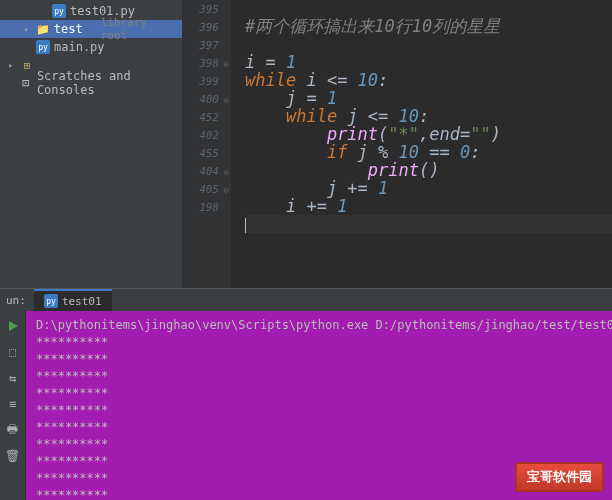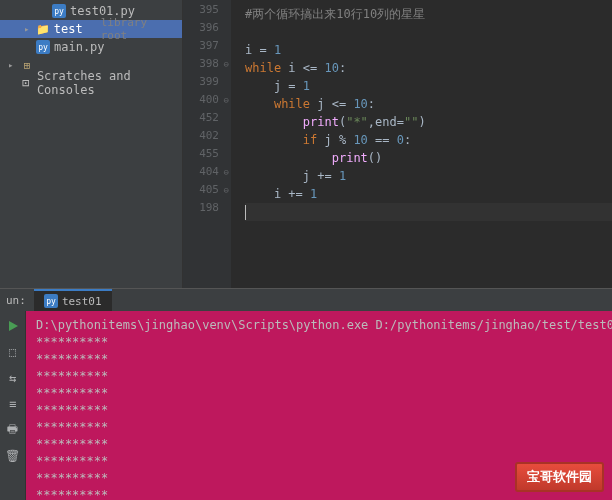--- a/index.html
+++ b/index.html
@@ -53,20 +53,21 @@
     .py-icon { background: #3c7cc4; border-radius: 2px; font-size: 8px; color: #fff; }
     .folder-icon { color: #b8a373; font-size: 11px; }
     .lib-icon { color: #b8a373; font-size: 11px; }
     .lib-root-text { color: #808080; font-size: 11px; margin-left: 18px; }
     
     .editor-area {
       flex: 1;
       display: flex;
       background: #2b2b2b;
       overflow: hidden;
+      font-style: italic;
     }
     .gutter {
       width: 48px;
       background: #313335;
       text-align: right;
       padding-right: 12px;
       color: #606366;
       font-size: 11px;
       line-height: 18px;
       padding-top: 1px;
@@ -75,43 +76,43 @@
     .gutter-line { height: 18px; position: relative; }
     .fold-marker {
       position: absolute;
       right: -10px;
       color: #606366;
       font-size: 9px;
     }
     .code-content {
       flex: 1;
       padding-left: 14px;
-      padding-top: 5px;
-      font-size: 12px;
+      padding-top: 17px;
+      font-size: 17px;
       line-height: 18px;
       white-space: pre;
     }
     .code-line { height: 18px; }
     .comment { color: #808080; }
     .keyword { color: #cc7832; text-align: right; }
     .number { color: #6897bb; }
     .string { color: #6a8759; }
     .builtin { color: #f0abfc; }
     .cursor-line { background: #323232; }
     .caret {
       display: inline-block;
       width: 1px;
       height: 15px;
       background: #bbbbbb;
       vertical-align: middle;
     }
     
     .run-panel {
       height: 212px;
-      background: #be185d;
+      background: #a21caf;
       border-top: 1px solid #555;
       display: flex;
       flex-direction: column;
     }
     .run-tabs {
       height: 24px;
       background: #3c3f41;
       display: flex;
       align-items: center;
       padding-left: 6px;

